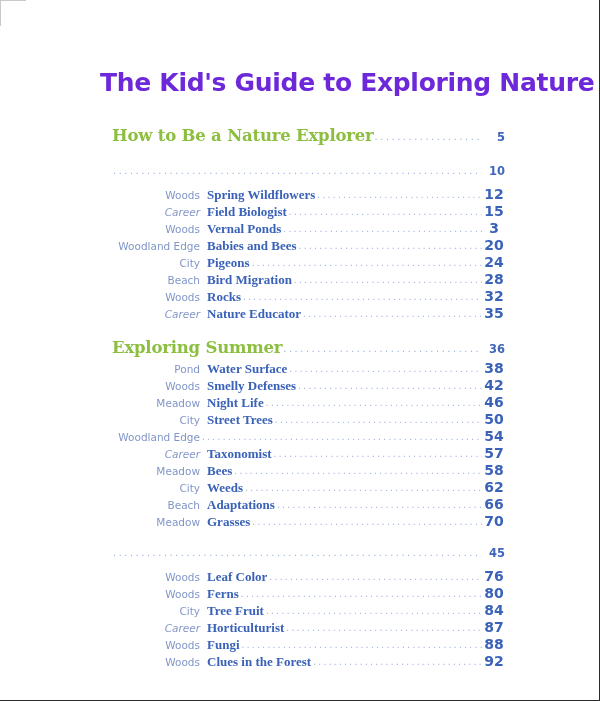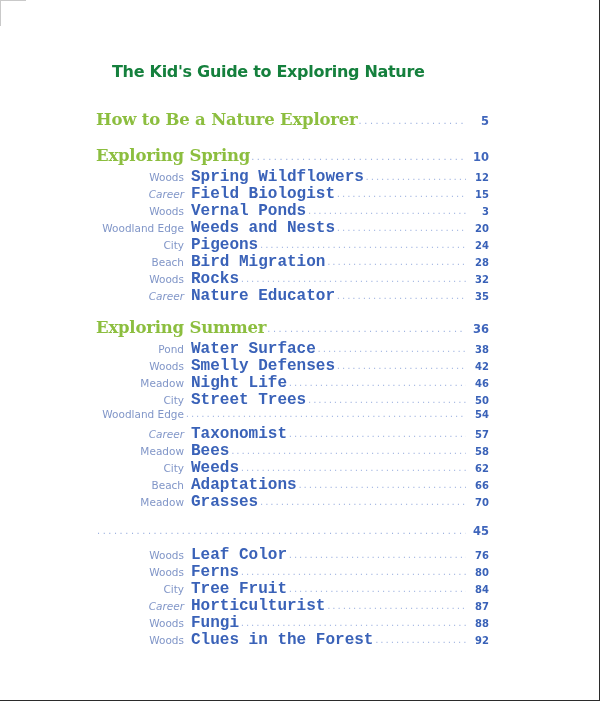--- a/index.html
+++ b/index.html
@@ -44,42 +44,42 @@
   .content {
     position: absolute;
     left: 96px;
     top: 0;
     width: 393px;
   }
 
   
   .book-title {
     position: absolute;
-    left: 16px;
+    left: 4px;
     top: 53px;
     width: 393px;
-    color: #15803d;
+    color: #6d28d9;
     font-family: "DejaVu Sans", sans-serif;
     font-weight: bold;
-    font-size: 16px;
+    font-size: 25px;
     letter-spacing: -0.3px;
     line-height: 1;
     white-space: nowrap;
   }
 
   
   .toc {
     position: absolute;
     left: 0;
     top: 110px;
     width: 393px;
   }
 
   .section {
-    margin: 0;
+    margin: 16px;
   }
   .section.gap {
     margin-top: 14px;
   }
 
   
   .sec-head {
     display: flex;
     align-items: baseline;
     width: 393px;
@@ -132,44 +132,44 @@
     white-space: nowrap;
     padding-right: 0;
   }
   .entry .place.career {
     font-style: italic;
   }
   .entry .ename {
     flex: 0 0 auto;
     margin-left: 7px;
     color: #3A62B8;
-    font-family: Liberation Mono, monospace;
-    font-weight: bold;
-    font-size: 16px;
+    font-family: Liberation Serif, serif;
+    font-weight: bold;
+    font-size: 13px;
     white-space: nowrap;
   }
   .entry .leader {
     flex: 1 1 auto;
     overflow: hidden;
     white-space: nowrap;
     color: #9FB3E0;
     font-family: "Liberation Sans", sans-serif;
     font-size: 10px;
     letter-spacing: 2.4px;
     margin: 0 1px 0 2px;
     position: relative;
     top: -1px;
   }
   .entry .pg {
     flex: 0 0 22px;
-    text-align: right;
+    text-align: center;
     color: #3A62B8;
     font-family: "DejaVu Sans", sans-serif;
     font-weight: bold;
-    font-size: 10px;
+    font-size: 14px;
   }
 </style>
 </head>
 <body>
 
 <div class="page">
 
   <div class="scan-edge-top"></div>
   <div class="scan-edge-left"></div>
 
@@ -180,21 +180,20 @@
     <div class="toc" id="toc-list">
         <div class="section">
           <div class="sec-head">
             <span class="sec-title">How to Be a Nature Explorer</span>
             <span class="leader">..........................................................................................</span>
             <span class="pg">5</span>
           </div>
         </div>
         <div class="section gap">
           <div class="sec-head">
-            <span class="sec-title">Exploring Spring</span>
             <span class="leader">..........................................................................................</span>
             <span class="pg">10</span>
           </div>
           <div class="entry">
             <span class="place">Woods</span>
             <span class="ename">Spring Wildflowers</span>
             <span class="leader">..........................................................................................</span>
             <span class="pg">12</span>
           </div>
           <div class="entry">
@@ -204,21 +203,21 @@
             <span class="pg">15</span>
           </div>
           <div class="entry">
             <span class="place">Woods</span>
             <span class="ename">Vernal Ponds</span>
             <span class="leader">..........................................................................................</span>
             <span class="pg">3</span>
           </div>
           <div class="entry">
             <span class="place">Woodland Edge</span>
-            <span class="ename">Weeds and Nests</span>
+            <span class="ename">Babies and Bees</span>
             <span class="leader">..........................................................................................</span>
             <span class="pg">20</span>
           </div>
           <div class="entry">
             <span class="place">City</span>
             <span class="ename">Pigeons</span>
             <span class="leader">..........................................................................................</span>
             <span class="pg">24</span>
           </div>
           <div class="entry">

